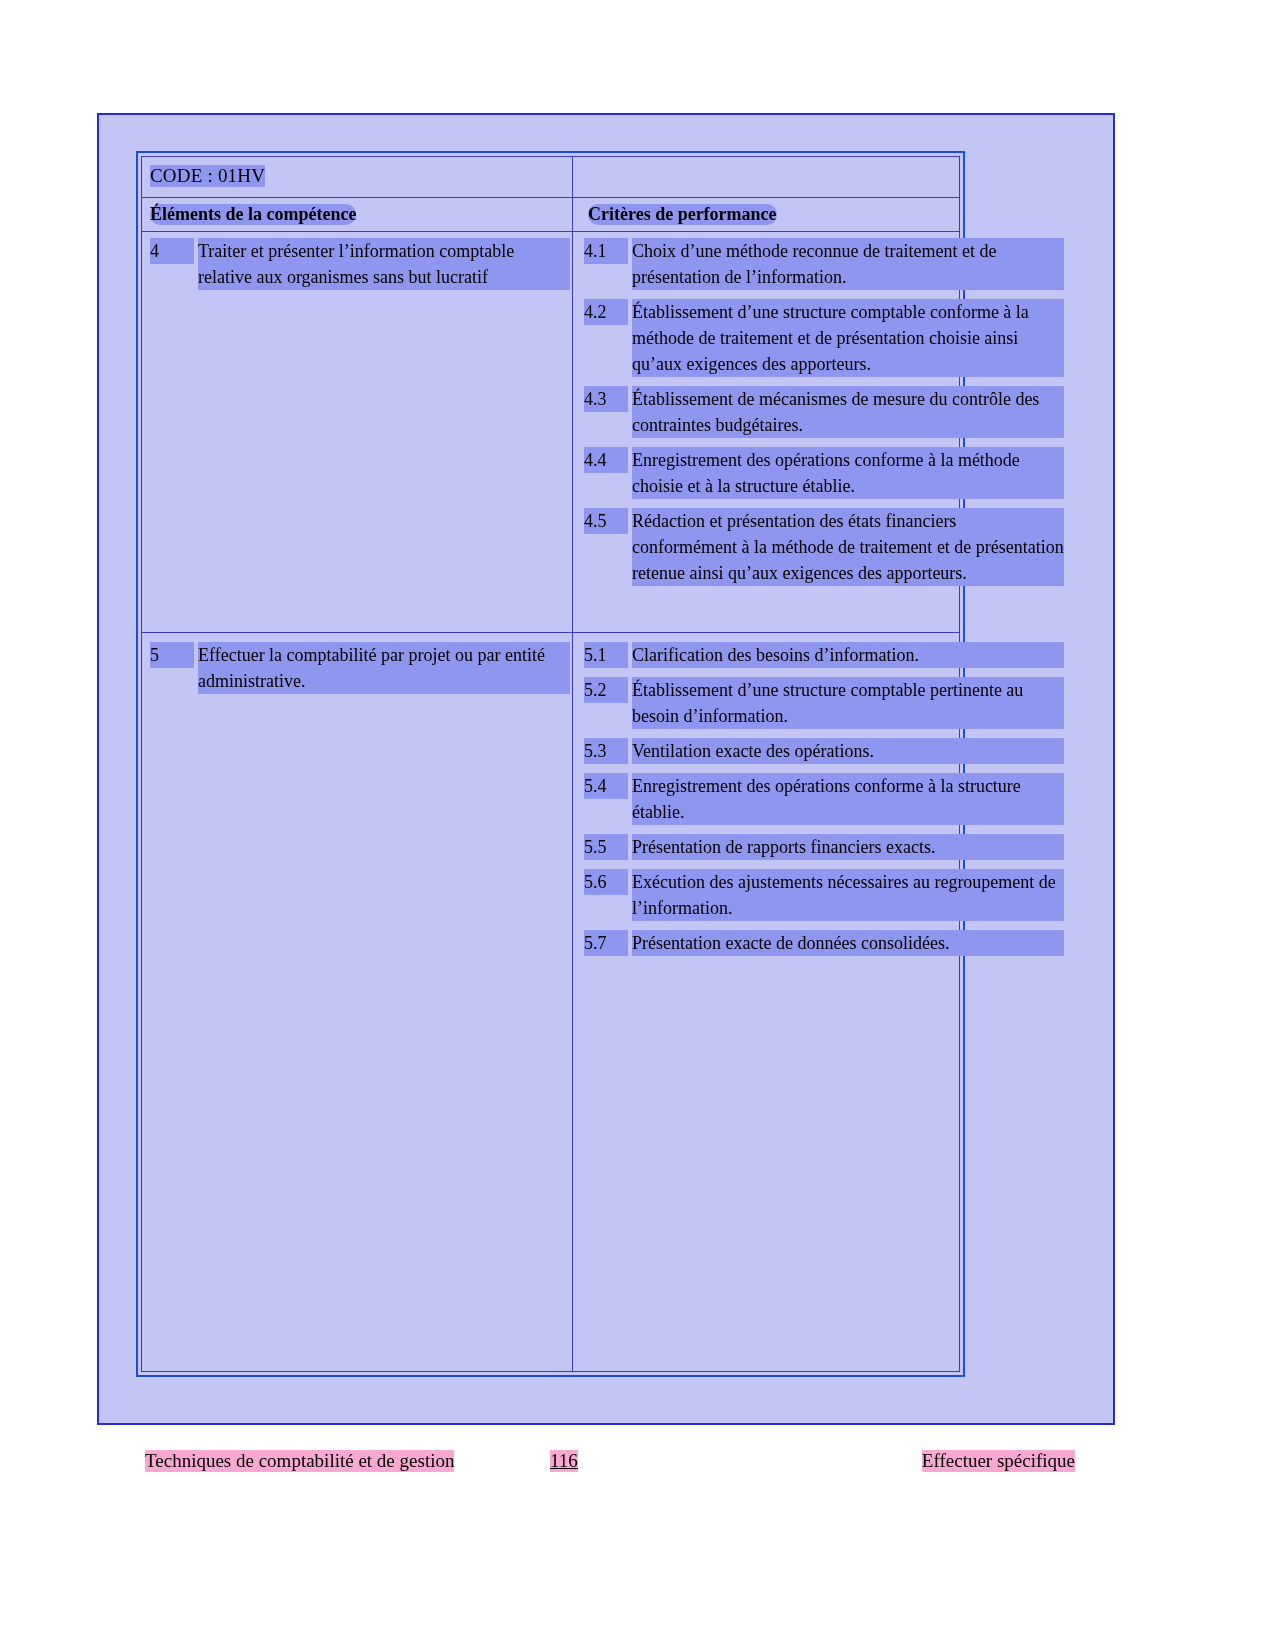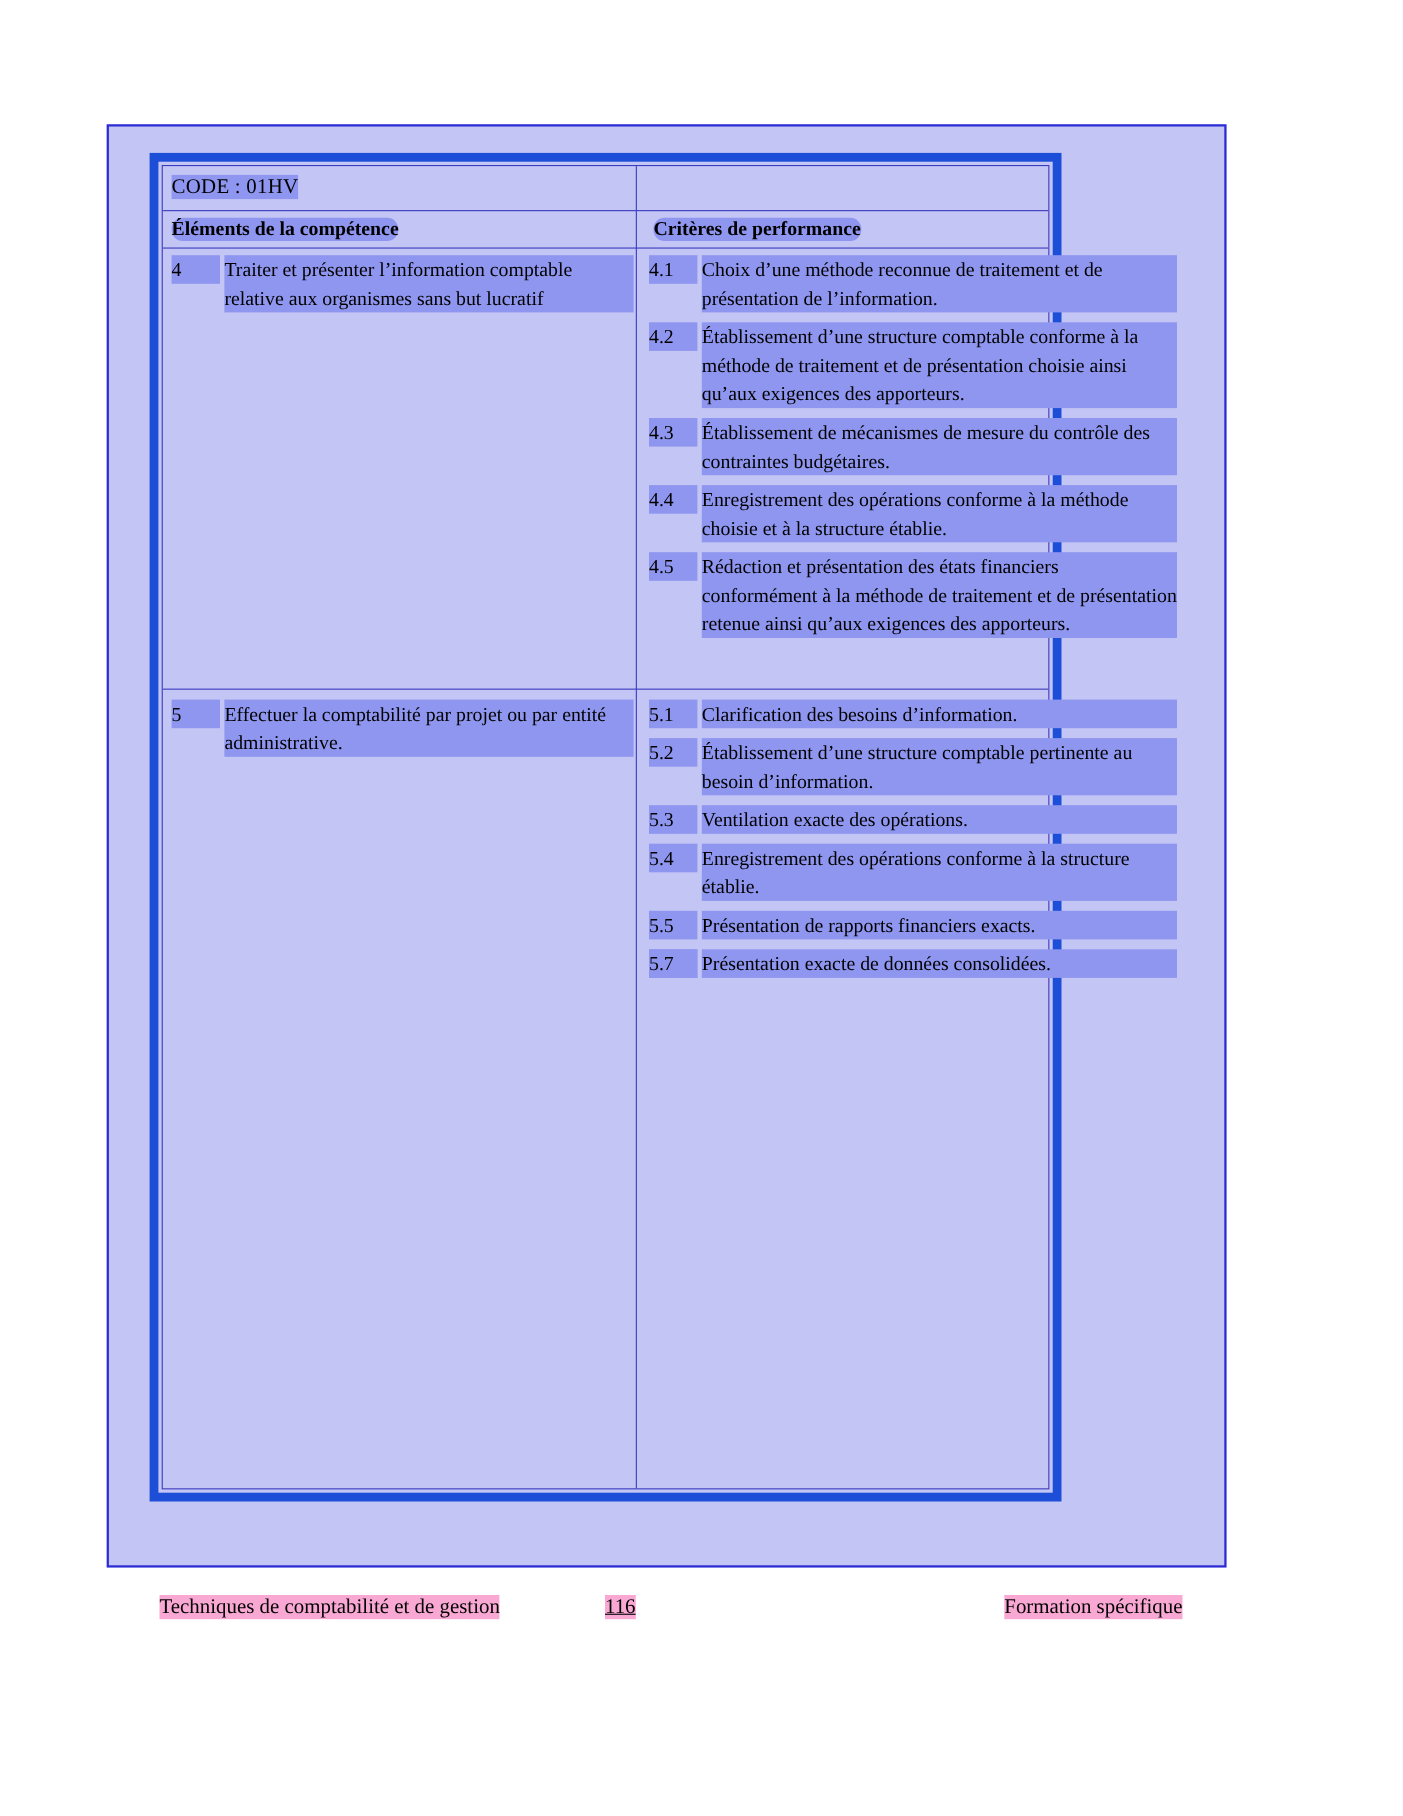--- a/index.html
+++ b/index.html
@@ -19,24 +19,24 @@
     top: 113px;
     width: 1018px;
     height: 1312px;
     background: #c3c5f5;
     border: 2px solid #2b2bd6;
     box-sizing: border-box;
   }
   .outer-table {
     position: absolute;
     left: 37px;
-    top: 24px;
+    top: 36px;
     width: 829px;
     height: 1226px;
-    border: 8px solid #1d4ed8;
+    border: 2px solid #1d4ed8;
     box-sizing: border-box;
   }
   .inner-frame {
     position: absolute;
     left: 3px;
     top: 3px;
     right: 3px;
     bottom: 3px;
     border: 1px solid #3b3bbd;
     box-sizing: border-box;
@@ -221,28 +221,29 @@
         <div class="item">
           <span class="num">5.4</span>
           <span class="txt">Enregistrement des opérations conforme à la structure établie.</span>
         </div>
         <div class="item">
           <span class="num">5.5</span>
           <span class="txt">Présentation de rapports financiers exacts.</span>
         </div>
         <div class="item">
           <span class="num">5.6</span>
+          <span class="txt">Exécution des ajustements nécessaires au regroupement de l’information.</span>
         </div>
         <div class="item">
           <span class="num">5.7</span>
           <span class="txt">Présentation exacte de données consolidées.</span>
         </div>
       </div>
 
     </div>
   </div>
 </div>
 
 <div class="footer">
   <span class="f-left">Techniques de comptabilité et de gestion</span>
   <span class="f-mid">116</span>
-  <span class="f-right">Formation spécifique</span>
+  <span class="f-right">Effectuer spécifique</span>
 </div>
 
 </body></html>

